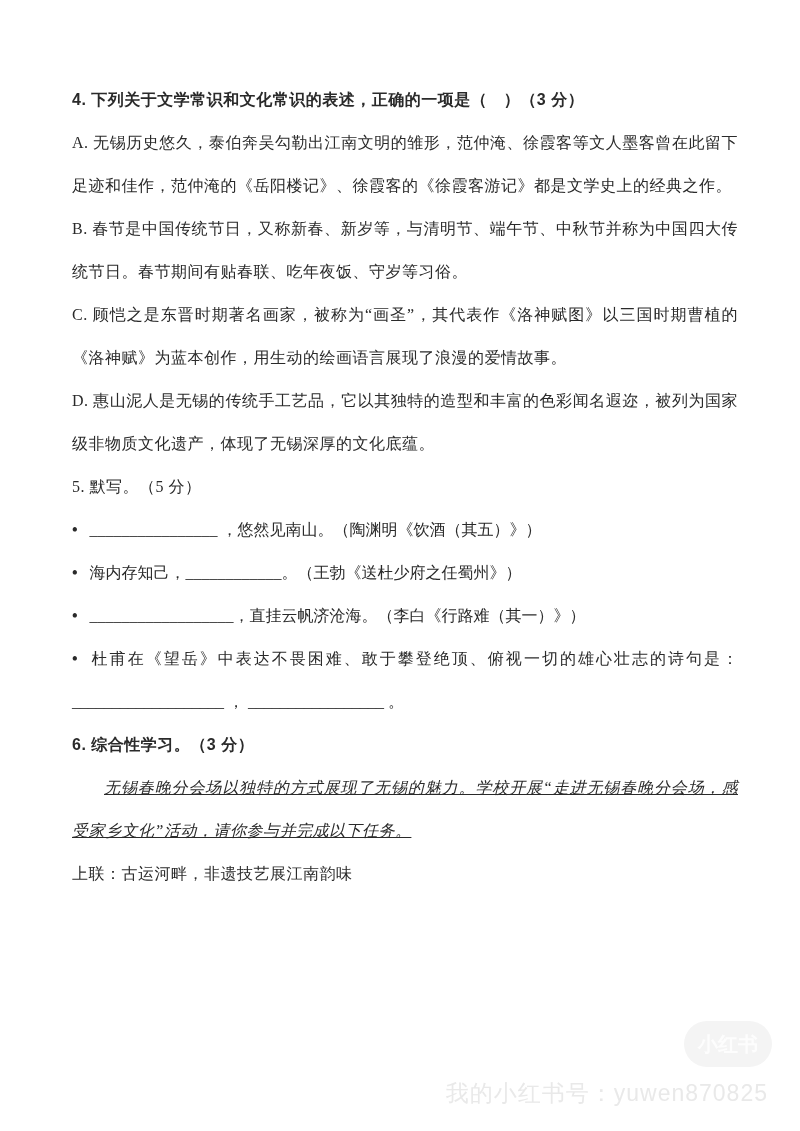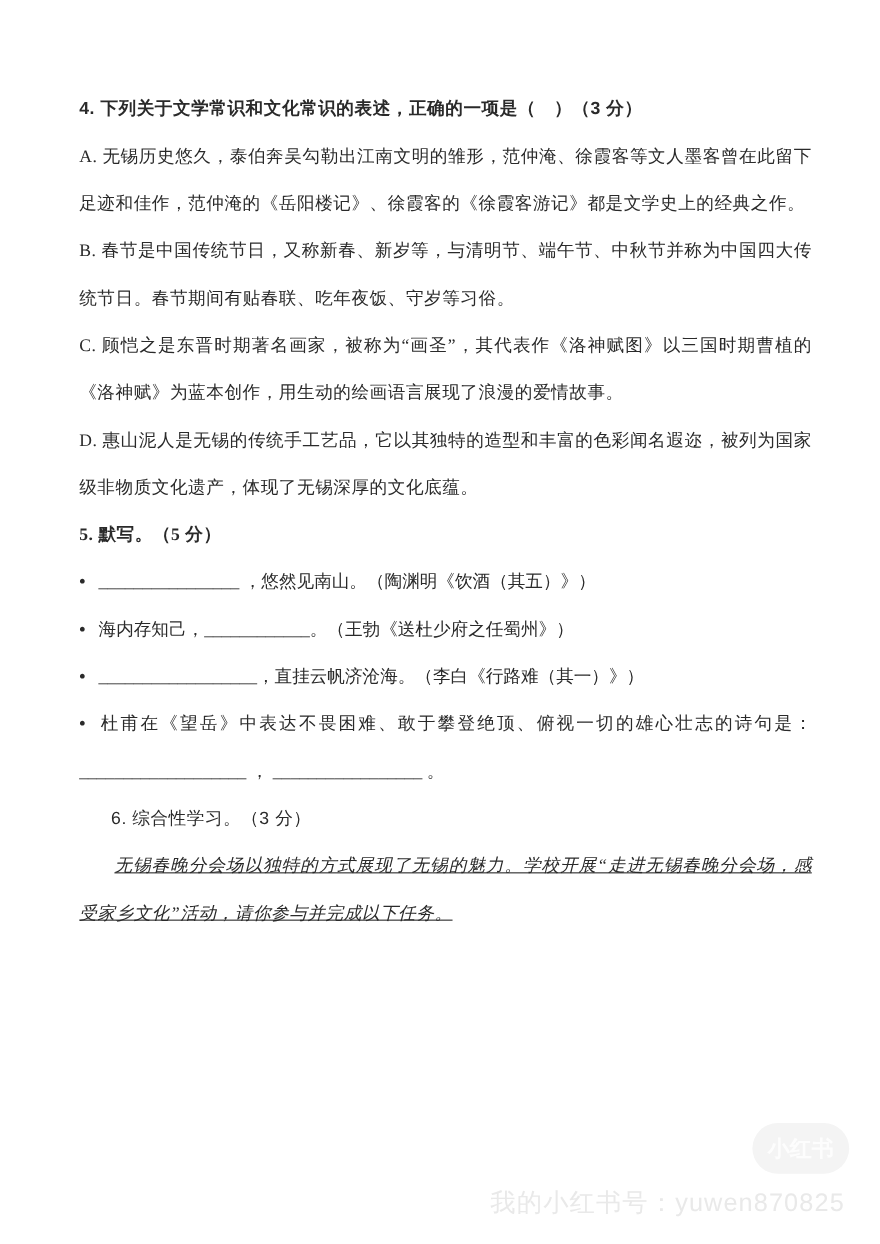--- a/index.html
+++ b/index.html
@@ -33,25 +33,24 @@
     line-height:43px;
     text-align:justify;
     letter-spacing:0.5px;
   }
   .hei{
     font-family:"Liberation Sans","DejaVu Sans",sans-serif;
     font-weight:600;
     letter-spacing:0.5px;
   }
   .q5-title{
-    font-weight:700;
+    font-weight:400;
   }
   .q6-title{
-    font-weight:400;
-    margin-left:29px;
+    font-weight:700;
   }
   .kai{
     font-style:italic;
     font-weight:500;
     text-indent:2em;
     text-decoration:underline;
   }
   .bullet{
     display:inline-block;
     width:1.1em;
@@ -101,20 +100,21 @@
 
     <p><span class="bullet">•</span><span class="blank">________________ ，悠然见南山。（陶渊明《饮酒（其五）》）</span></p>
     <p><span class="bullet">•</span><span class="blank">海内存知己，____________。（王勃《送杜少府之任蜀州》）</span></p>
     <p><span class="bullet">•</span><span class="blank">__________________，直挂云帆济沧海。（李白《行路难（其一）》）</span></p>
     <p><span class="bullet">•</span><span class="blank">杜甫在《望岳》中表达不畏困难、敢于攀登绝顶、俯视一切的雄心壮志的诗句是： ___________________ ， _________________ 。</span></p>
 
     <p class="hei q6-title">6.  综合性学习。（3 分）</p>
 
     <p class="kai">无锡春晚分会场以独特的方式展现了无锡的魅力。学校开展“走进无锡春晚分会场，感受家乡文化”活动，请你参与并完成以下任务。</p>
 
+    <p>上联：古运河畔，非遗技艺展江南韵味</p>
 
   </div>
 
   <div class="wm-badge">
     <span>小红书</span>
   </div>
   <div class="wm-account">我的小红书号：yuwen870825</div>
 </div>
 
 </body></html>

